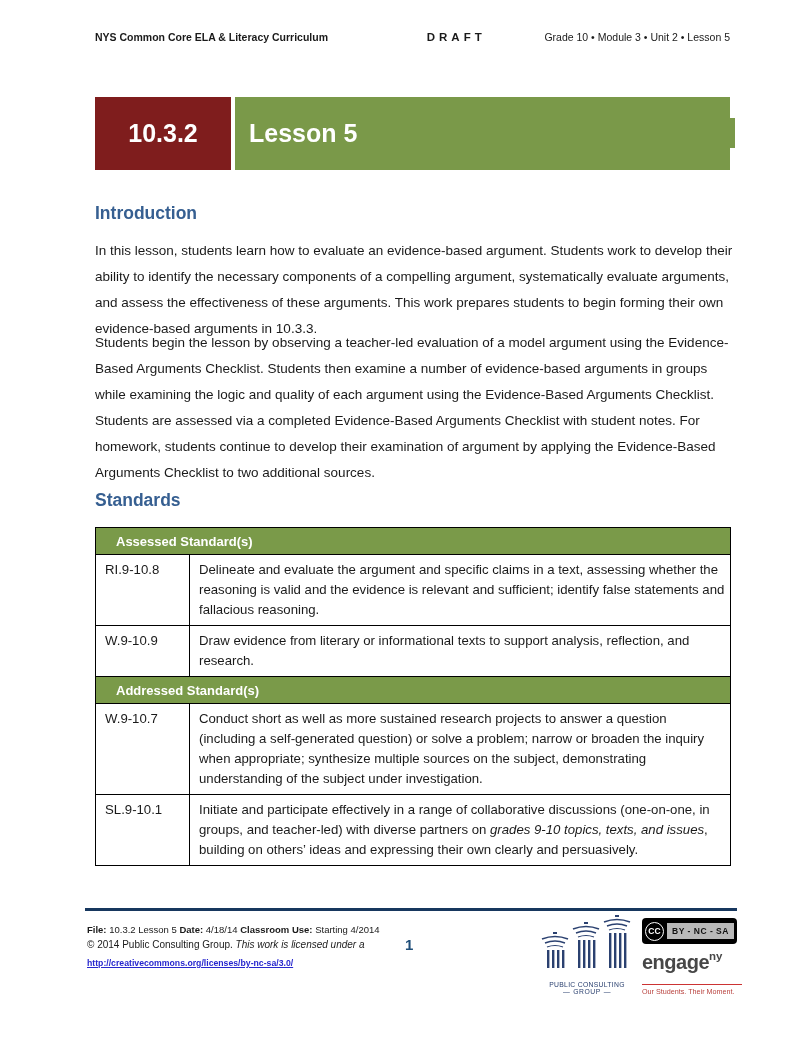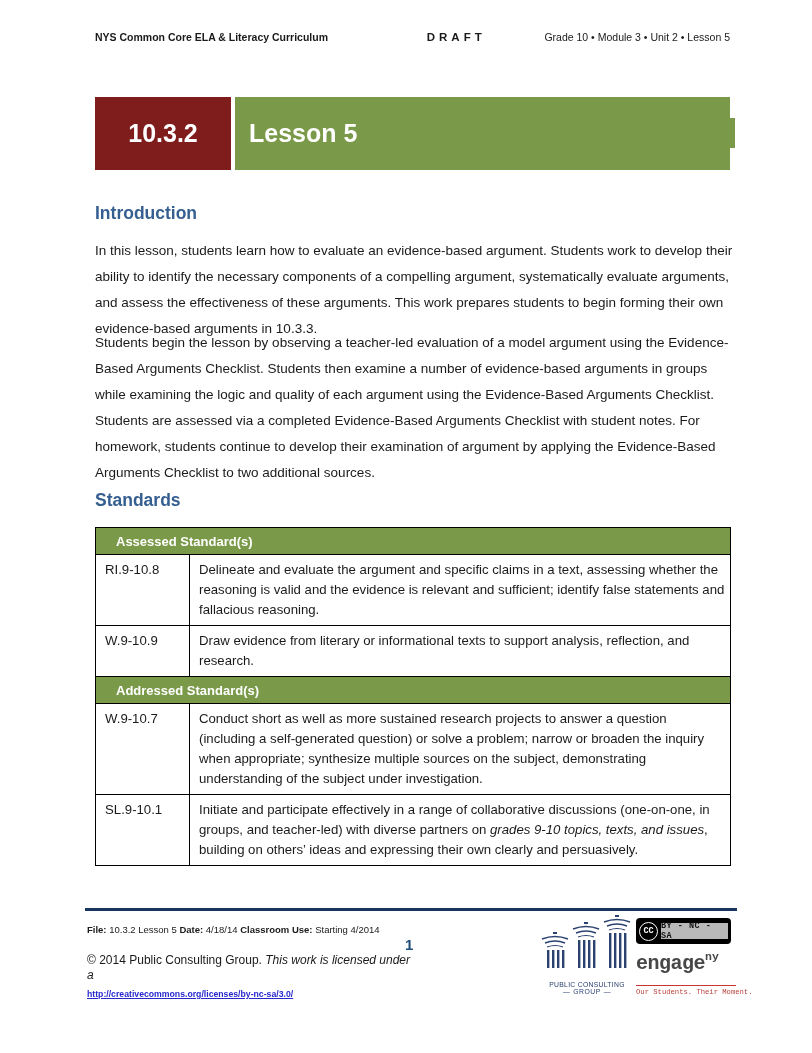--- a/index.html
+++ b/index.html
@@ -60,35 +60,35 @@
     line-height:20px; vertical-align:top; background:#fff;
   }
   .std-table td.code { padding-left:9px; }
   .ital { font-style:italic; }
 
   
   .footer-rule { position:absolute; top:908px; left:85px; width:652px; height:3px; background:#17375E; }
   .footer-left { position:absolute; top:922px; left:87px; width:330px; }
   .f-line1 { font-size:9.5px; line-height:15px; }
   .f-line1 b { font-weight:bold; }
-  .f-small { font-size:12px; line-height:15px;margin-top:16px; }
+  .f-small { font-size:10px; line-height:15px; }
   .f-link {
     font-size:8.7px; line-height:15px; font-weight:bold; color:#2727CE;
     text-decoration:underline; display:inline-block; margin-top:1px;
   }
   .page-number {
     position:absolute; top:936px; left:405px;
     font-size:15px; font-weight:bold; color:#1F4E79;
   }
   .footer-logos { position:absolute; top:914px; left:538px; width:200px; display:flex; }
   .pcg { width:98px; text-align:center; color:#2B4170; }
   .pcg-name { font-size:6.8px; letter-spacing:0.3px; margin-top:1px; white-space:nowrap; }
   .pcg-group { font-size:6.8px; letter-spacing:0.5px; margin-top:0px; }
   .pcg-group:before, .pcg-group:after { content:"\2014"; margin:0 3px; color:#2B4170; }
-  .right-logos { width:100px; margin-left:0;font-family:Liberation Mono, monospace; }
+  .right-logos { width:100px; margin-left:6px; }
   .cc-badge {
     width:95px; height:26px; background:#000; border-radius:4px;
     display:flex; align-items:center; padding:0 3px; box-sizing:border-box; margin-top:4px;
   }
   .cc-circle {
     width:17px; height:17px; border:1.6px solid #fff; border-radius:50%;
     color:#fff; font-size:8.5px; font-weight:bold; display:flex; align-items:center;
     justify-content:center; flex:none;
   }
   .cc-panel {

